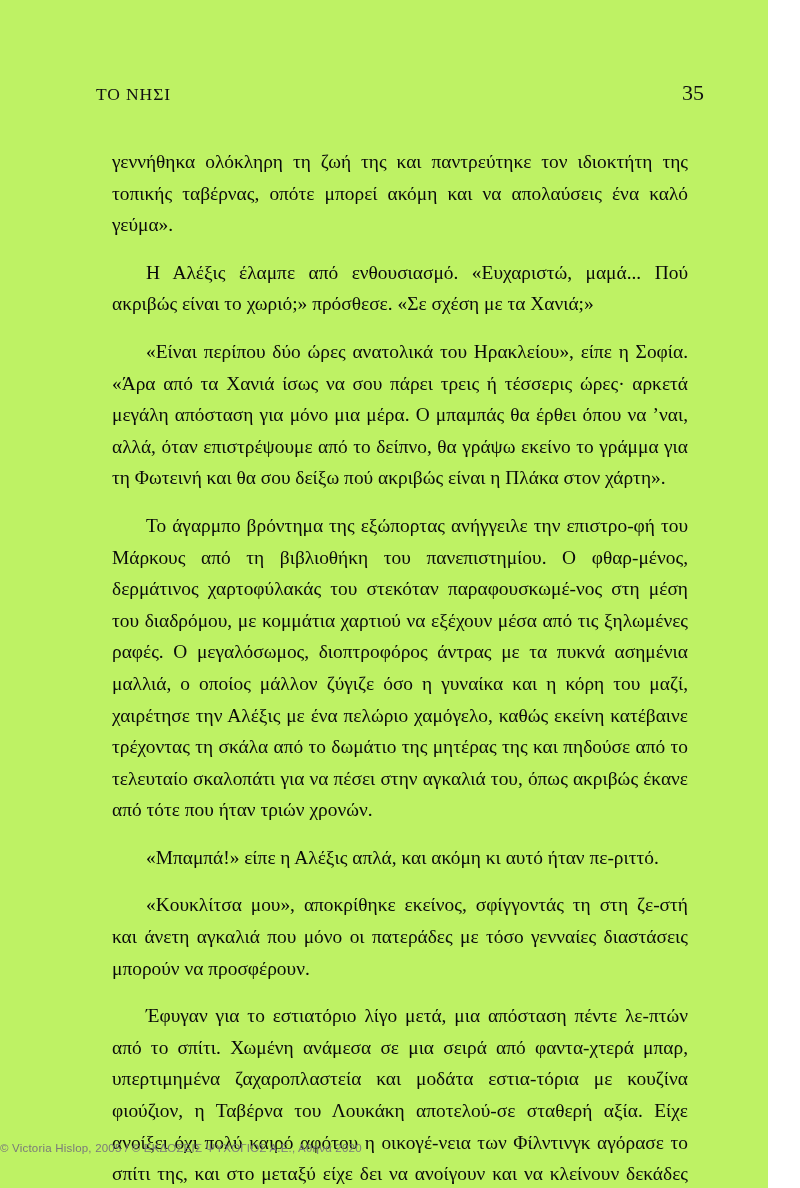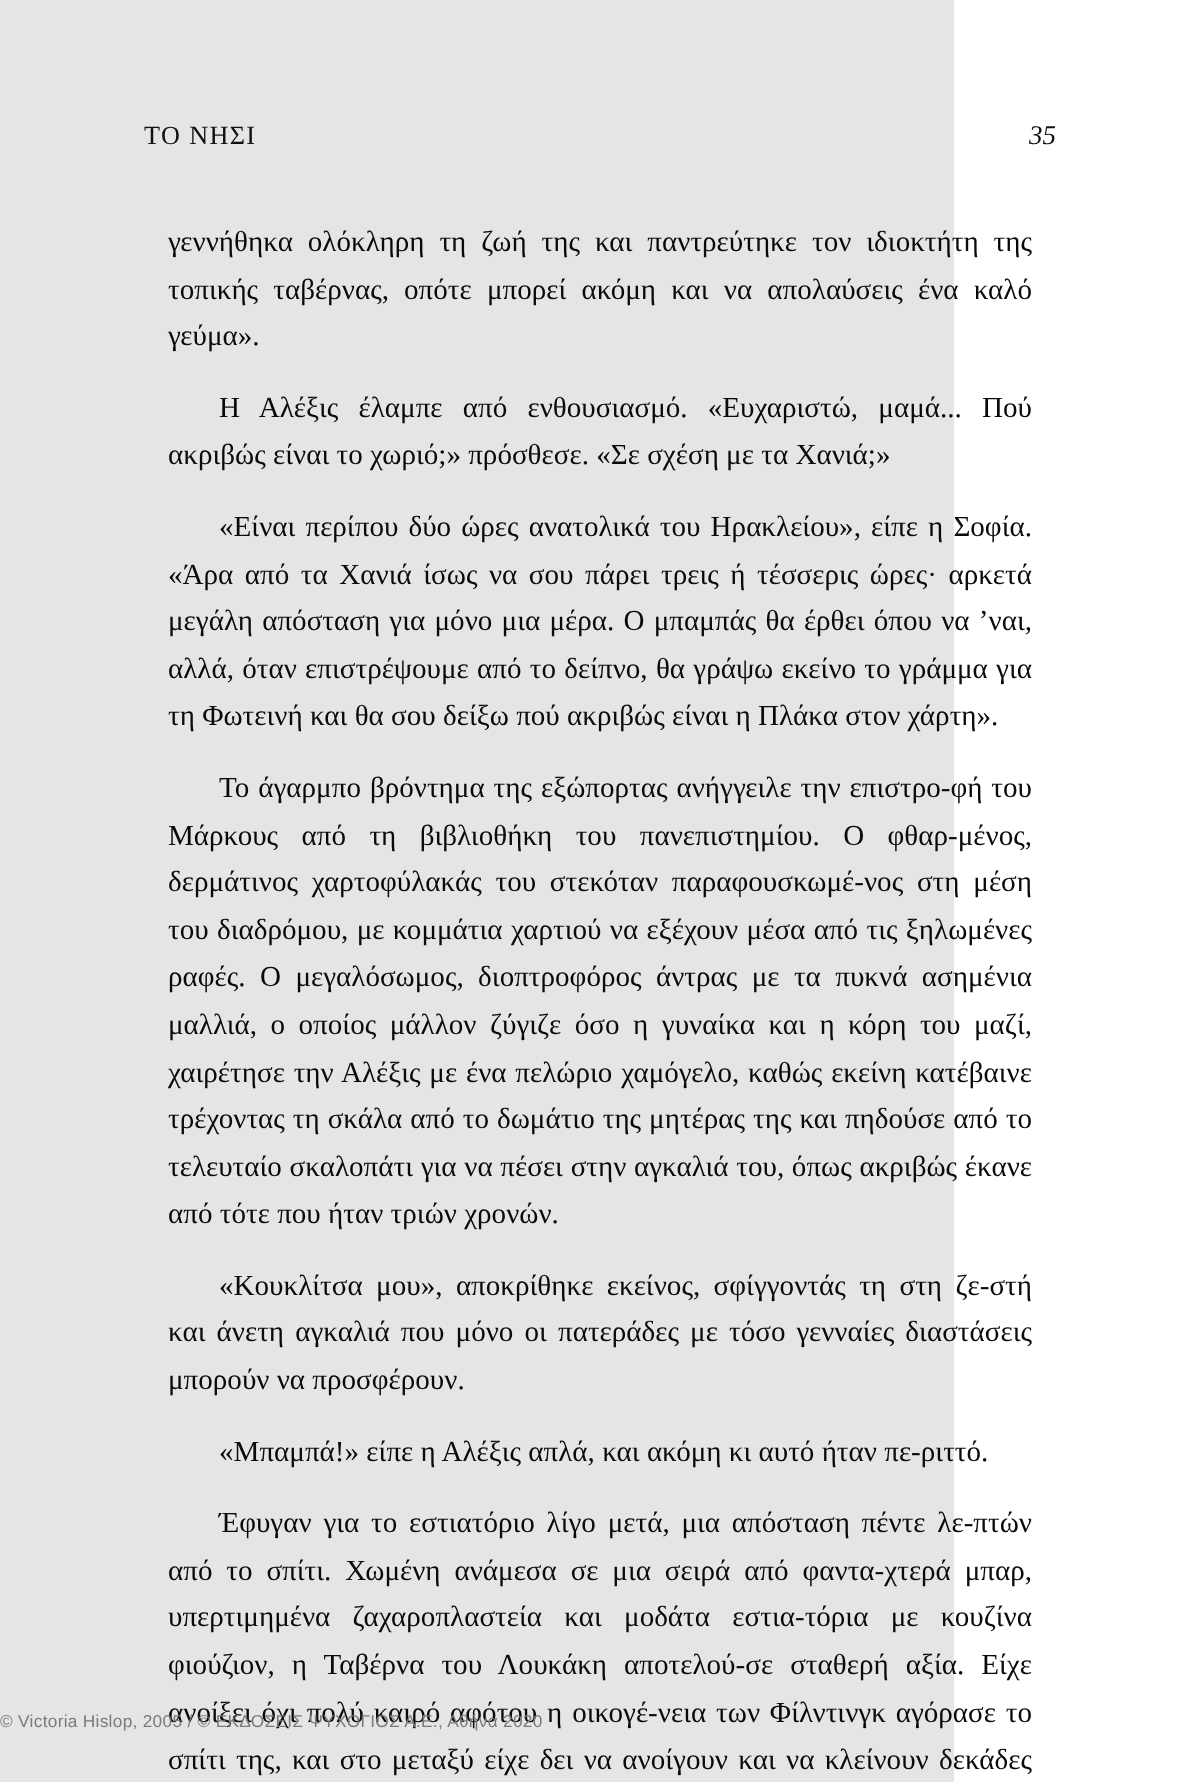--- a/index.html
+++ b/index.html
@@ -12,43 +12,42 @@
     background: #ffffff;
     font-family: "Liberation Serif", serif;
     color: #000000;
     position: relative;
     overflow: hidden;
   }
   .page {
     position: absolute;
     left: 0;
     top: 0;
-    width: 636px;
+    width: 768px;
     height: 1188px;
-    background: #e5e5e5;
+    background: #bef264;
   }
   .header {
     position: absolute;
     left: 96px;
     top: 80px;
     width: 608px;
     display: flex;
     align-items: baseline;
     justify-content: space-between;
   }
   .running-head {
     font-family: "Liberation Serif", serif;
     font-size: 17.5px;
     letter-spacing: 0.9px;
     color: #111;
   }
   .folio {
     font-family: "Liberation Serif", serif;
-    font-size: 18px;
-    font-style: italic;
+    font-size: 22px;
     color: #111;
   }
   .body-text {
     position: absolute;
     left: 96px;
     top: 130px;
     width: 608px;
     font-size: 19.4px;
     line-height: 31.6px;
     text-align: justify;
@@ -83,20 +82,20 @@
   <div class="header">
     <span class="running-head">ΤΟ ΝΗΣΙ</span>
     <span class="folio">35</span>
   </div>
 
   <div class="body-text" id="body-text">
       <p class="">γεννήθηκα ολόκληρη τη ζωή της και παντρεύτηκε τον ιδιοκτήτη της τοπικής ταβέρνας, οπότε μπορεί ακόμη και να απολαύσεις ένα καλό γεύμα».</p>
       <p class="indent">Η Αλέξις έλαμπε από ενθουσιασμό. «Ευχαριστώ, μαμά... Πού ακριβώς είναι το χωριό;» πρόσθεσε. «Σε σχέση με τα Χανιά;»</p>
       <p class="indent">«Είναι περίπου δύο ώρες ανατολικά του Ηρακλείου», είπε η Σοφία. «Άρα από τα Χανιά ίσως να σου πάρει τρεις ή τέσσερις ώρες· αρκετά μεγάλη απόσταση για μόνο μια μέρα. Ο μπαμπάς θα έρθει όπου να ’ναι, αλλά, όταν επιστρέψουμε από το δείπνο, θα γράψω εκείνο το γράμμα για τη Φωτεινή και θα σου δείξω πού ακριβώς είναι η Πλάκα στον χάρτη».</p>
       <p class="indent">Το άγαρμπο βρόντημα της εξώπορτας ανήγγειλε την επιστρο-φή του Μάρκους από τη βιβλιοθήκη του πανεπιστημίου. Ο φθαρ-μένος, δερμάτινος χαρτοφύλακάς του στεκόταν παραφουσκωμέ-νος στη μέση του διαδρόμου, με κομμάτια χαρτιού να εξέχουν μέσα από τις ξηλωμένες ραφές. Ο μεγαλόσωμος, διοπτροφόρος άντρας με τα πυκνά ασημένια μαλλιά, ο οποίος μάλλον ζύγιζε όσο η γυναίκα και η κόρη του μαζί, χαιρέτησε την Αλέξις με ένα πελώριο χαμόγελο, καθώς εκείνη κατέβαινε τρέχοντας τη σκάλα από το δωμάτιο της μητέρας της και πηδούσε από το τελευταίο σκαλοπάτι για να πέσει στην αγκαλιά του, όπως ακριβώς έκανε από τότε που ήταν τριών χρονών.</p>
+      <p class="indent">«Μπαμπά!» είπε η Αλέξις απλά, και ακόμη κι αυτό ήταν πε-ριττό.</p>
       <p class="indent">«Κουκλίτσα μου», αποκρίθηκε εκείνος, σφίγγοντάς τη στη ζε-στή και άνετη αγκαλιά που μόνο οι πατεράδες με τόσο γενναίες διαστάσεις μπορούν να προσφέρουν.</p>
-      <p class="indent">«Μπαμπά!» είπε η Αλέξις απλά, και ακόμη κι αυτό ήταν πε-ριττό.</p>
       <p class="indent">Έφυγαν για το εστιατόριο λίγο μετά, μια απόσταση πέντε λε-πτών από το σπίτι. Χωμένη ανάμεσα σε μια σειρά από φαντα-χτερά μπαρ, υπερτιμημένα ζαχαροπλαστεία και μοδάτα εστια-τόρια με κουζίνα φιούζιον, η Ταβέρνα του Λουκάκη αποτελού-σε σταθερή αξία. Είχε ανοίξει όχι πολύ καιρό αφότου η οικογέ-νεια των Φίλντινγκ αγόρασε το σπίτι της, και στο μεταξύ είχε δει να ανοίγουν και να κλείνουν δεκάδες άλλα μαγαζιά και εστια-</p>
     </div>
 
   <div class="footer">© Victoria Hislop, 2005 / © ΕΚΔΟΣΕΙΣ ΨΥΧΟΓΙΟΣ Α.Ε., Αθήνα 2020</div>
 
 </div>
 
 </body></html>

